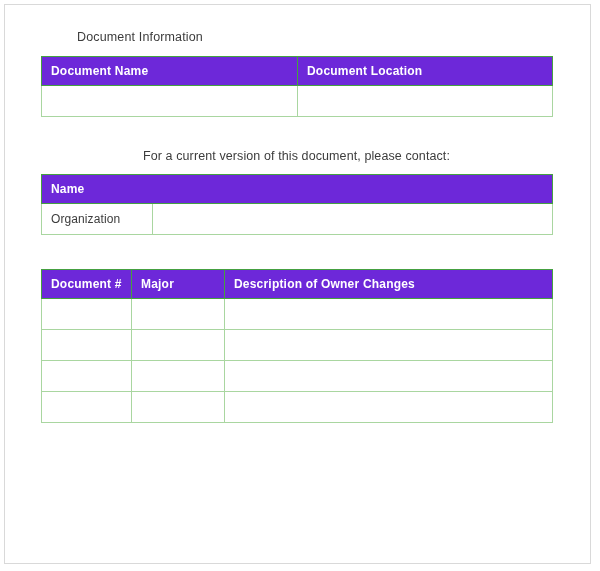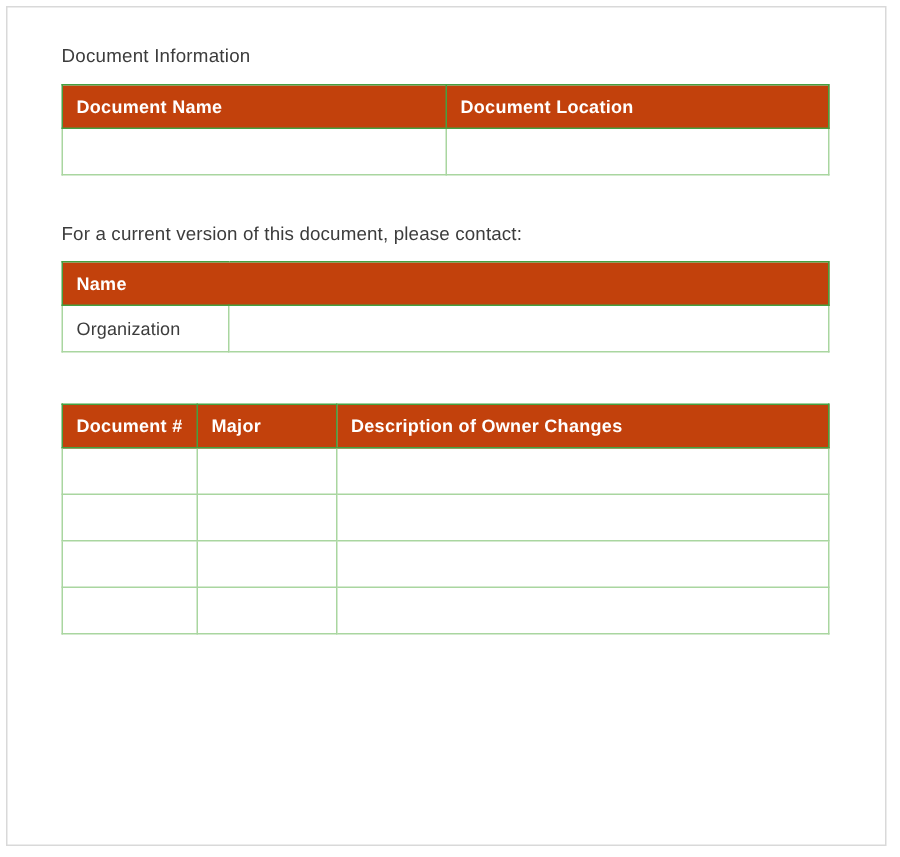--- a/index.html
+++ b/index.html
@@ -40,47 +40,49 @@
     top: 30px;
     width: 511px;
   }
 
   .section-label {
     font-size: 12.5px;
     color: #3c3c3c;
     letter-spacing: 0.15px;
     line-height: 15px;
     white-space: nowrap;
+    margin-left: 36px;
   }
 
   .section-sub {
     font-size: 12.5px;
     color: #3c3c3c;
     letter-spacing: 0.1px;
     line-height: 15px;
     white-space: nowrap;
+    text-align: center;
   }
 
   table.doc-table {
     border-collapse: collapse;
     table-layout: fixed;
     width: 511px;
     background: #ffffff;
   }
 
   table.doc-table th,
   table.doc-table td {
     border: 1px solid #a9d6a0;
     padding: 0;
     vertical-align: middle;
     text-align: left;
   }
 
   table.doc-table th {
-    background: #c2410c;
+    background: #6d28d9;
     color: #ffffff;
     font-size: 12px;
     font-weight: bold;
     letter-spacing: 0.2px;
     height: 28px;
     padding: 0 9px;
     border-color: #45a041;
     white-space: nowrap;
   }
 

